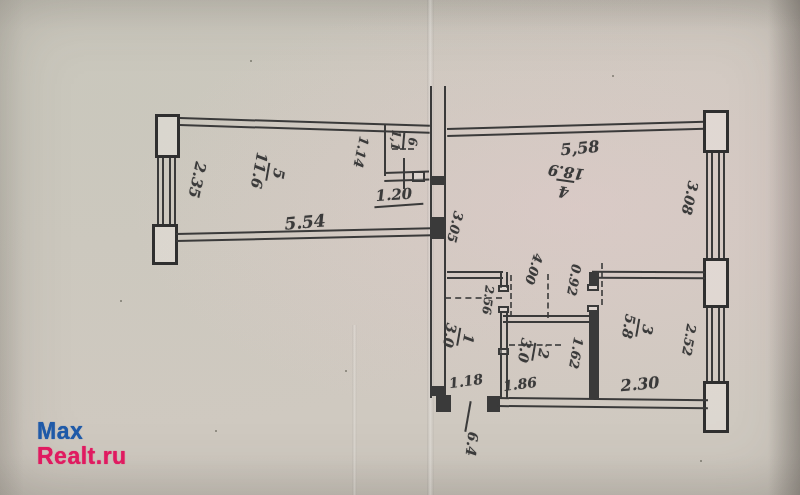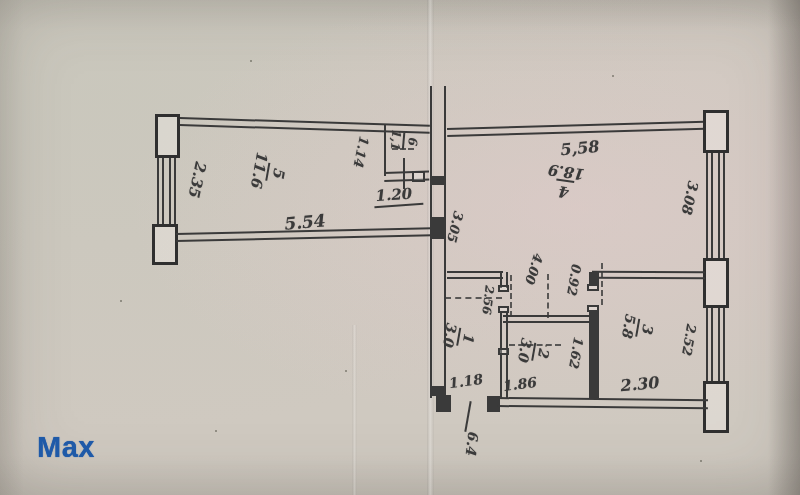--- a/index.html
+++ b/index.html
@@ -45,21 +45,21 @@
   .frac{
     position:absolute;display:flex;flex-direction:column;align-items:center;
     color:var(--ink);font-style:italic;font-weight:bold;line-height:1.05;
     transform-origin:center center;text-shadow:0 0 1px rgba(58,58,58,0.35);
   }
   .frac .num{border-bottom:2px solid var(--ink);padding:0 4px 1px 4px;}
   .frac .den{padding-top:1px;}
   .underline{border-bottom:2px solid var(--ink);padding:0 10px 1px 2px;}
   
   #watermark{position:absolute;left:37px;top:419px;font-family:"Liberation Sans",sans-serif;
-    font-weight:bold;line-height:25px;font-size:29px;letter-spacing:0.5px;margin-top:16px;}
+    font-weight:bold;line-height:25px;font-size:23px;letter-spacing:0.5px;}
   #wm1{color:#1f5aa8;text-shadow:0 0 1px #1f5aa8;}
   #wm2{color:#e01a60;text-shadow:0 0 1px #e01a60;}
 </style>
 </head>
 <body>
 
 <div id="stage">
 
   <div class="crease" style="left:427px;top:0;width:7px;height:495px;
               background:linear-gradient(90deg, rgba(0,0,0,0.07), rgba(255,255,255,0.28) 45%, rgba(0,0,0,0.05));"></div>
@@ -163,15 +163,16 @@
   <span class="lbl" style="left:488px;top:300px;font-size:12px;transform:translate(-50%,-50%) rotate(97deg);">2.56</span>
   <span class="lbl" style="left:466px;top:381px;font-size:14px;transform:translate(-50%,-50%) rotate(-8deg);">1.18</span>
   <span class="lbl" style="left:520px;top:384px;font-size:14px;transform:translate(-50%,-50%) rotate(-7deg);">1.86</span>
   <span class="lbl" style="left:576px;top:353px;font-size:13px;transform:translate(-50%,-50%) rotate(100deg);">1.62</span>
   <span class="lbl" style="left:689px;top:340px;font-size:13px;transform:translate(-50%,-50%) rotate(100deg);">2.52</span>
   <span class="lbl" style="left:640px;top:384px;font-size:16px;transform:translate(-50%,-50%) rotate(-5deg);">2.30</span>
   <span class="lbl" style="left:472px;top:444px;font-size:14px;transform:translate(-50%,-50%) rotate(97deg);">6.4</span>
 
   <div id="watermark">
     <div id="wm1">Max</div>
+    <div id="wm2">Realt.ru</div>
   </div>
 
 </div>
 
 </body></html>

